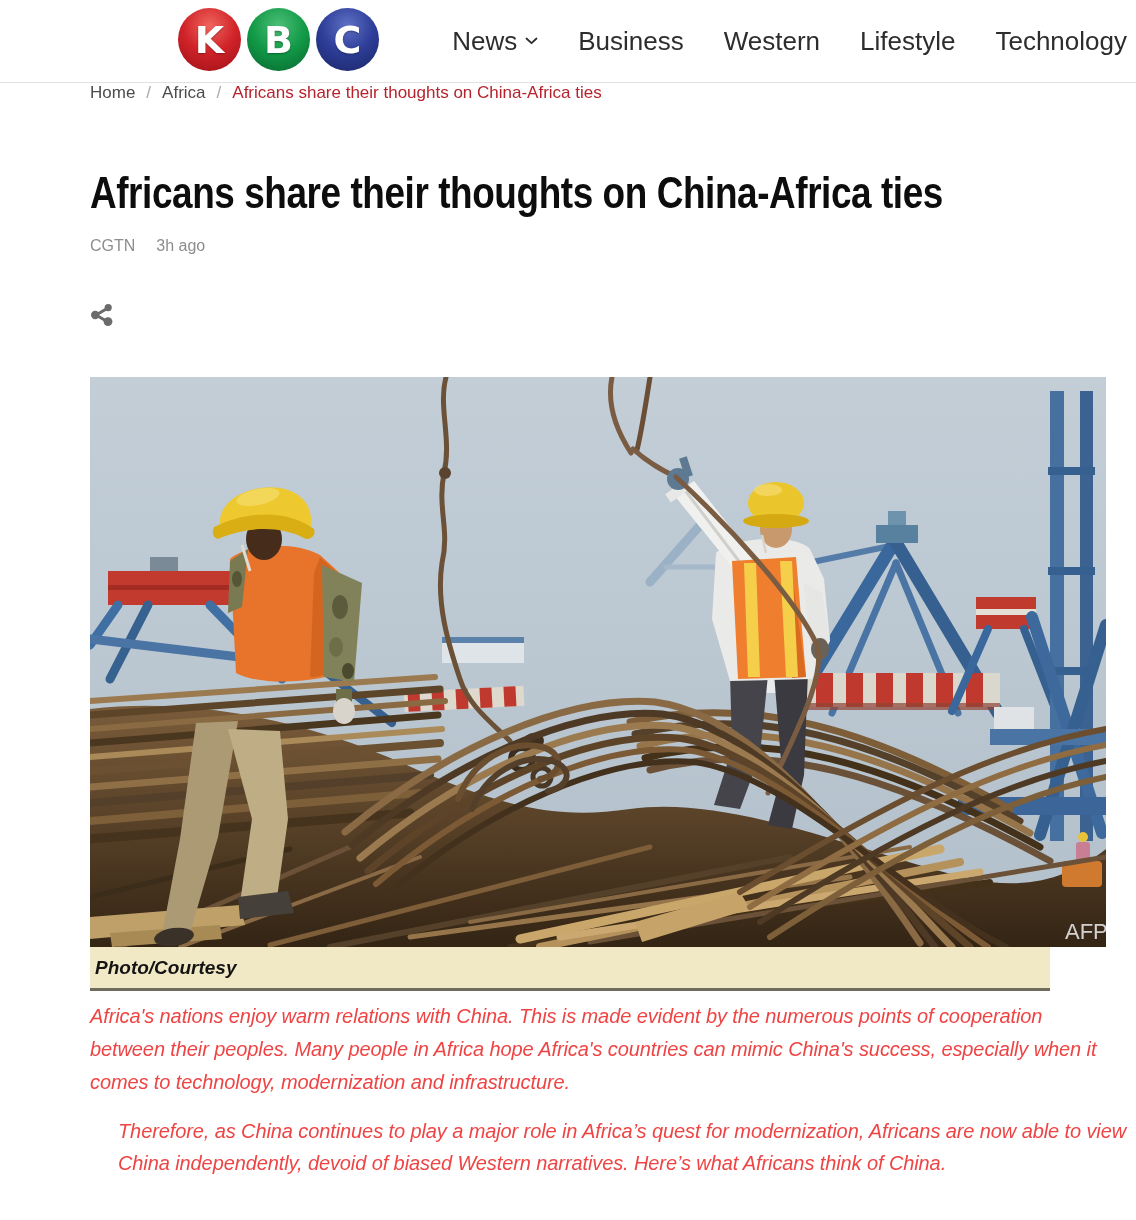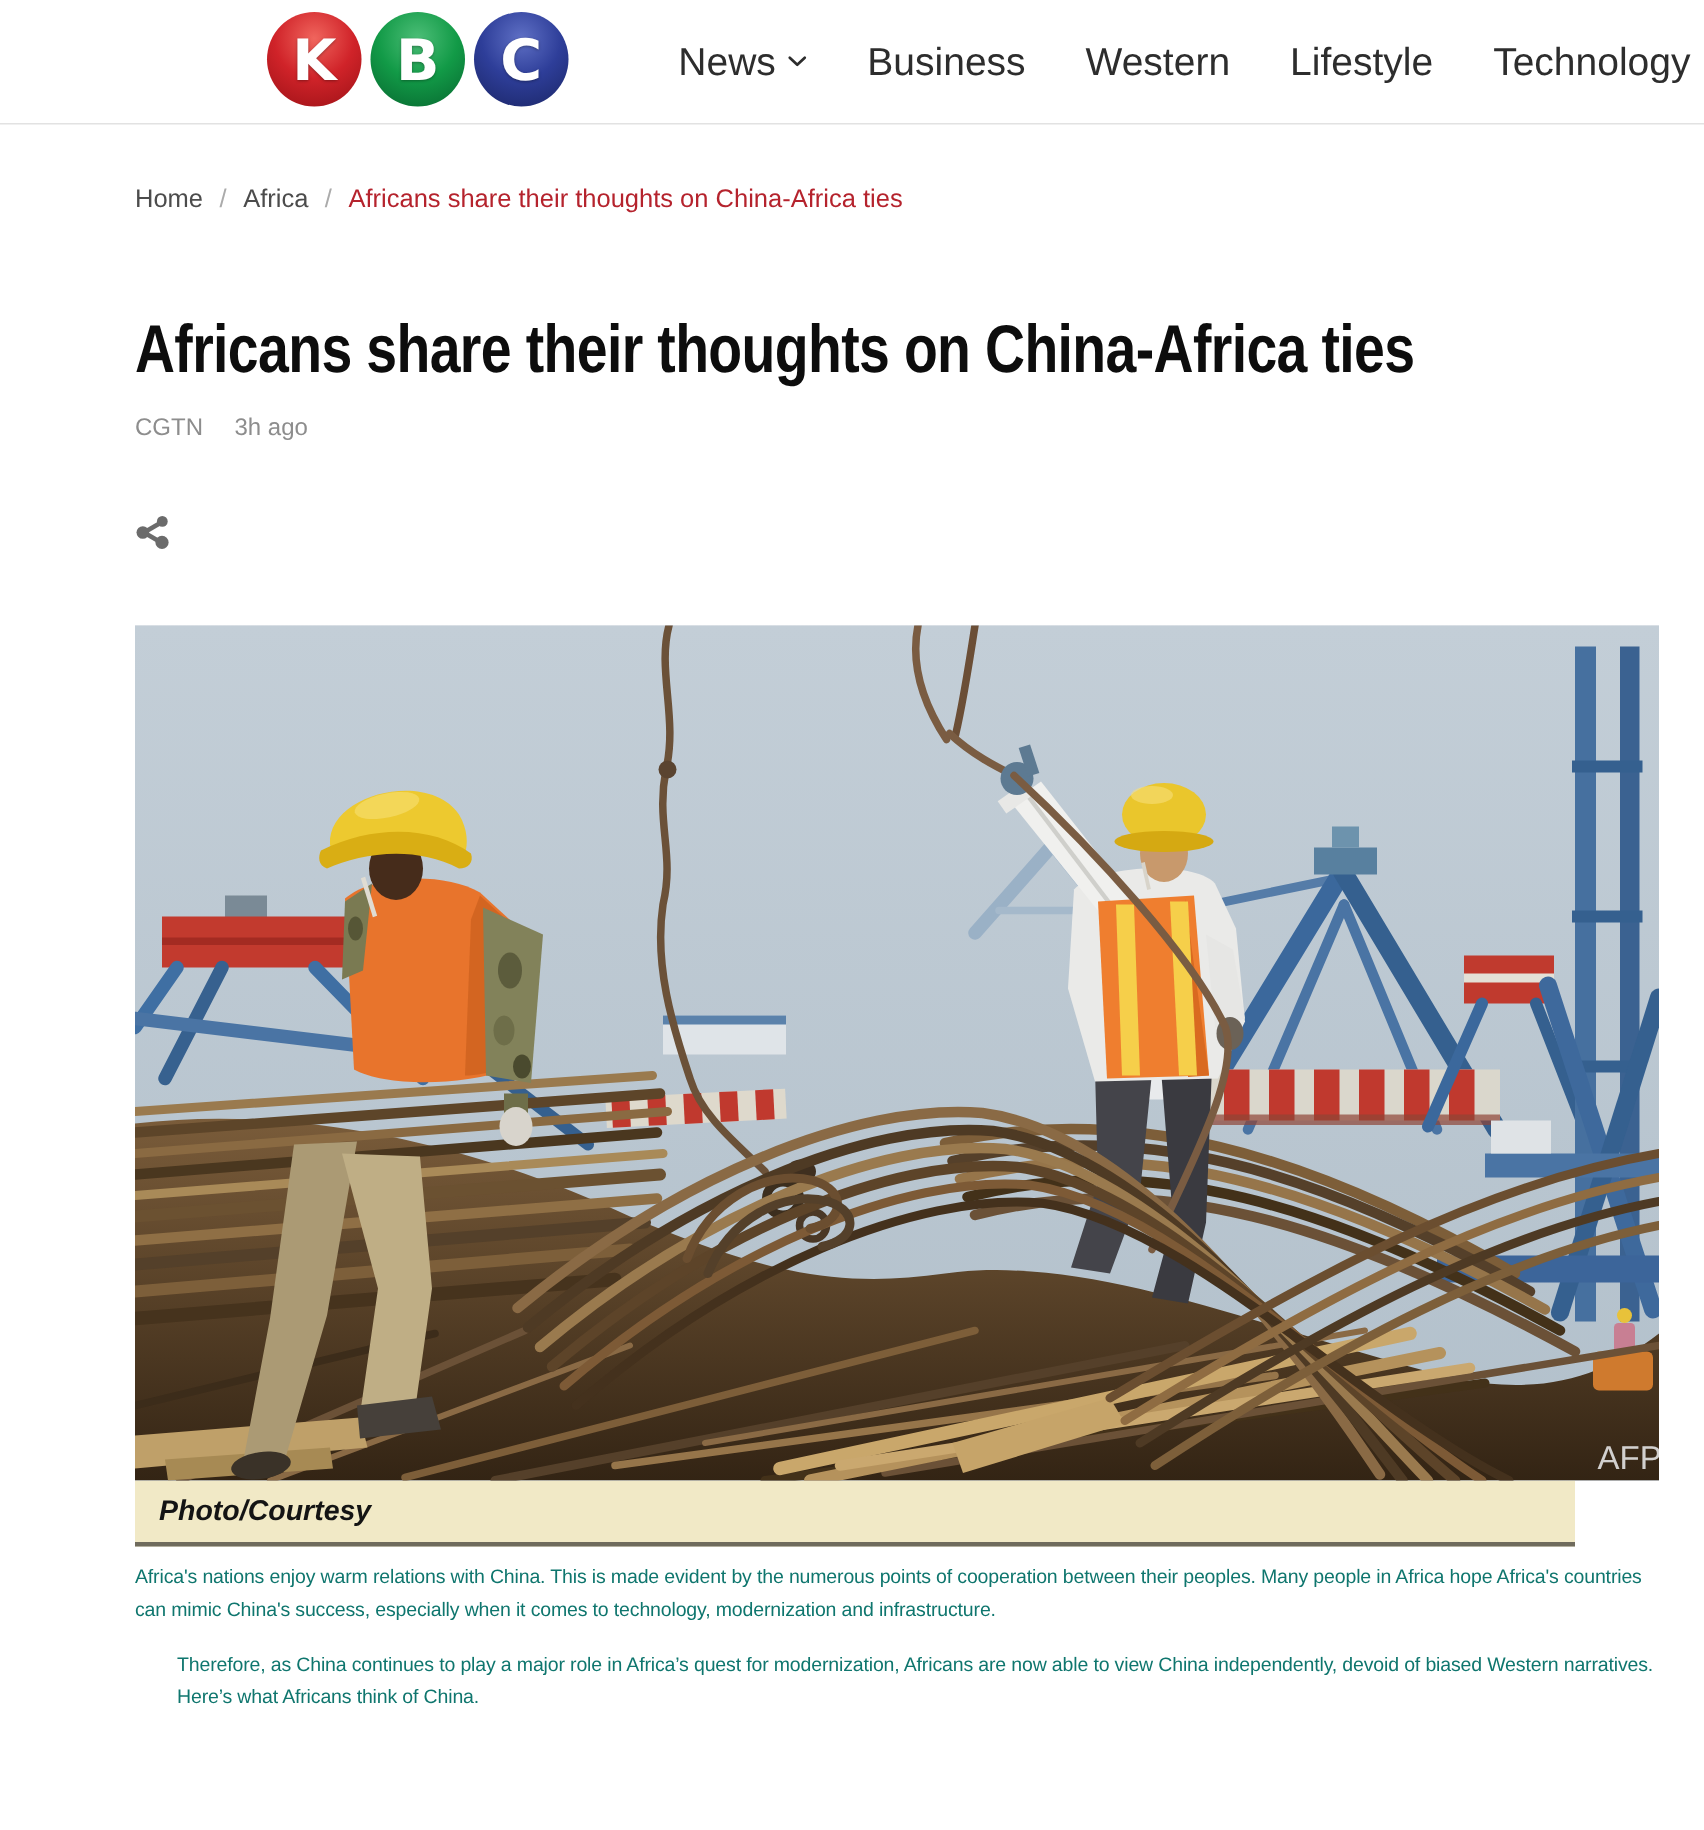--- a/index.html
+++ b/index.html
@@ -26,48 +26,48 @@
 
   .main-nav { position:absolute; right:9px; top:0; height:100%; display:flex; align-items:center; gap:40px; }
   .nav-item {
     display:flex; align-items:center; gap:8px;
     font-size:26px; color:#2d2d2d; text-decoration:none; cursor:pointer;
   }
 
   
   .content { margin-left:90px; width:1016px; }
 
-  .breadcrumb { margin-top:40px; display:flex; gap:11px; font-size:17px; }
+  .breadcrumb { display:flex; gap:11px; font-size:17px; }
   .breadcrumb a { color:#4c4c4c; text-decoration:none; cursor:pointer; }
   .breadcrumb .sep { color:#ababab; }
   .breadcrumb .current { color:#b5232d; }
 
   h1.article-title {
     margin:66px 0 0 0;
     font-size:45px; font-weight:700; line-height:1.05;
     letter-spacing:-0.5px; color:#0d0d0d;
     white-space:nowrap;
     transform:scaleX(0.82); transform-origin:left center;
   }
 
   .byline { margin-top:21px; display:flex; gap:21px; font-size:16px; color:#8d8d8d; }
 
   .share-button { margin-top:47px; display:block; background:none; border:none; padding:0; cursor:pointer; }
 
   figure.article-figure { margin:48px 0 0 0; width:960px; }
   figure.article-figure svg.scene { display:block; background:#bfcad3; }
   figcaption {
     height:44px; background:#f1e9c6; border-bottom:3px solid #6f6b5d;
-    display:flex; align-items:center; padding-left:16px;
+    display:flex; align-items:center; padding-left:5px;
     font-size:19px; font-weight:bold; font-style:italic; color:#141414;
   }
 
   .article-body p {
     margin:0; width:1016px;
-    font-size:13px; line-height:1.64; color:#0f766e; letter-spacing:-0.1px;
+    font-size:20px; line-height:1.64; color:#ef4444; letter-spacing:-0.1px;font-style:italic;
   }
   .article-body p:first-child { margin-top:9px; }
   .article-body p + p { margin-top:16px;margin-left:28px; }
 </style>
 </head>
 <body>
 
 <header>
   <a class="logo">
     <span class="ball ball-k">

